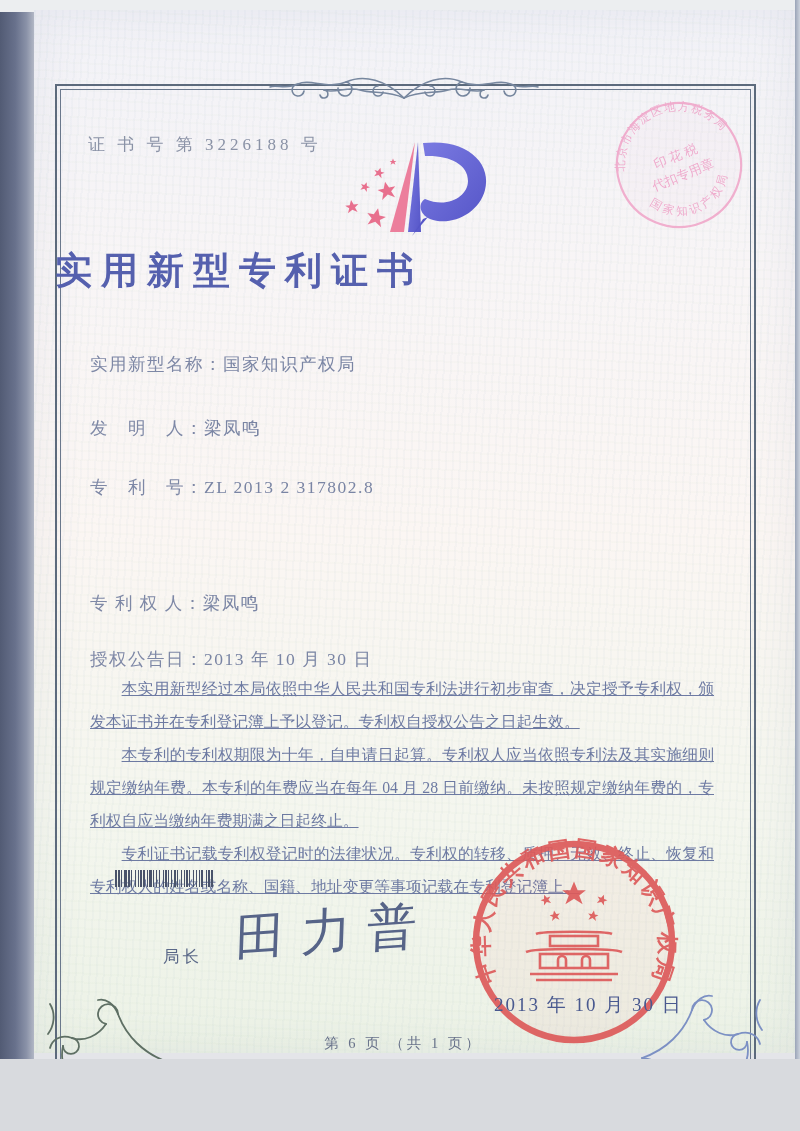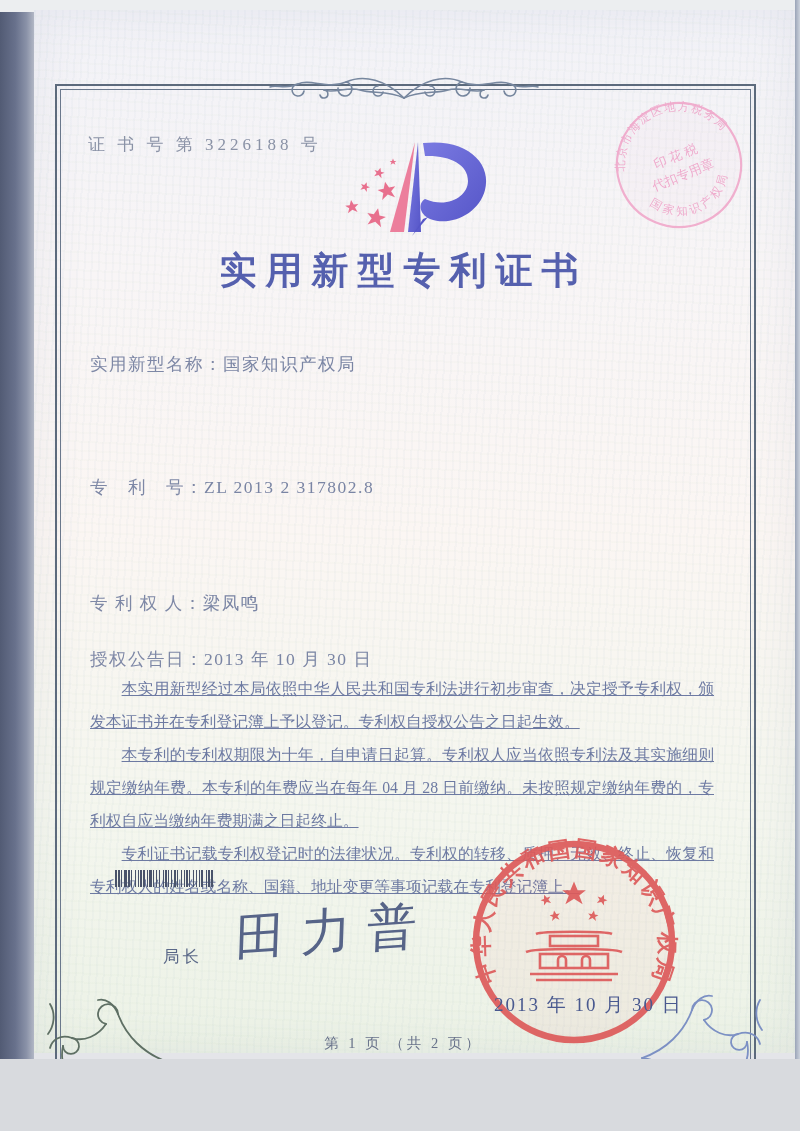--- a/index.html
+++ b/index.html
@@ -13,21 +13,21 @@
   .paper{position:absolute;left:34px;top:10px;right:5px;bottom:6px;
     background:linear-gradient(180deg,#f2f2f7 0%,#f8f5f6 25%,#fbf6f3 50%,#f4f6ee 78%,#ecf2e6 100%);
     box-shadow:inset 0 0 50px rgba(120,130,160,0.10);}
   .paper::after{content:"";position:absolute;inset:0;
     background:repeating-linear-gradient(93deg,rgba(140,170,195,0.05) 0 2px,transparent 2px 7px),
                repeating-linear-gradient(3deg,rgba(170,200,160,0.04) 0 2px,transparent 2px 9px);}
   .frame-outer{position:absolute;left:55px;top:84px;width:697px;height:977px;border:2px solid #5c6a7c;}
   .frame-inner{position:absolute;inset:3px;border:1px solid #6a788c;}
   .cert-no{position:absolute;left:88px;top:133px;font-size:17px;color:#8a92a6;letter-spacing:4px;}
   .logo{position:absolute;left:330px;top:130px;}
-  .title{position:absolute;left:55px;top:246px;width:697px;text-align:center;
+  .title{position:absolute;left:55px;top:246px;width:697px;text-align:left;
     font-size:37px;font-weight:bold;color:#5560ae;letter-spacing:9px;}
   .field-row{position:absolute;left:90px;font-size:17.5px;color:#7e88a6;letter-spacing:1.5px;white-space:nowrap;}
   .field-row .val{color:#7a85a4;}
   .paras{position:absolute;left:90px;top:672px;width:624px;font-size:15.8px;line-height:33px;
     color:#6d7aa2;text-align:justify;}
   .paras p{margin:0;text-indent:2em;text-decoration:underline;}
   .barcode{position:absolute;left:115px;top:870px;width:215px;height:17px;display:flex;align-items:stretch;}
   .barcode i{display:block;height:100%;}
   .sig-label{position:absolute;left:163px;top:946px;font-size:16.5px;color:#5a6888;letter-spacing:3px;text-align:right;}
   .sig-name{position:absolute;left:235px;top:898px;font-size:50px;color:#42517b;opacity:.88;
@@ -138,20 +138,23 @@
     </text>
     <text x="69" y="64" text-anchor="middle" font-size="13" fill="#ee9ec6">印 花 税</text>
     <text x="69" y="84" text-anchor="middle" font-size="13" fill="#ee9ec6">代扣专用章</text>
   </svg>
 
   <div class="title">实用新型专利证书</div>
 
   <div class="field-row" style="top:352px">
     <span>实用新型名称：</span><span class="val">国家知识产权局</span>
   </div>
+  <div class="field-row" style="top:416px">
+    <span>发　明　人：</span><span class="val">梁凤鸣</span>
+  </div>
   <div class="field-row" style="top:475px">
     <span>专　利　号：</span><span class="val">ZL 2013 2 317802.8</span>
   </div>
   <div class="field-row" style="top:591px">
     <span>专 利 权 人：</span><span class="val">梁凤鸣</span>
   </div>
   <div class="field-row" style="top:647px">
     <span>授权公告日：</span><span class="val">2013 年 10 月 30 日</span>
   </div>
 
@@ -250,14 +253,14 @@
       <path d="M74,100 C80,97 144,97 150,100"></path>
       <rect x="88" y="102" width="48" height="10"></rect>
       <path d="M64,118 C72,114 152,114 160,118"></path>
       <rect x="78" y="120" width="68" height="14"></rect>
       <path d="M96,134 v-8 a4,4 0 0 1 8,0 v8 M120,134 v-8 a4,4 0 0 1 8,0 v8"></path>
       <path d="M68,140 h88 M74,146 h76"></path>
     </g>
   </svg>
   <div class="seal-date">2013 年 10 月 30 日</div>
 
-  <div class="footer">第 1 页 （共 2 页）</div>
+  <div class="footer">第 6 页 （共 1 页）</div>
 </div>
 
 </body></html>

